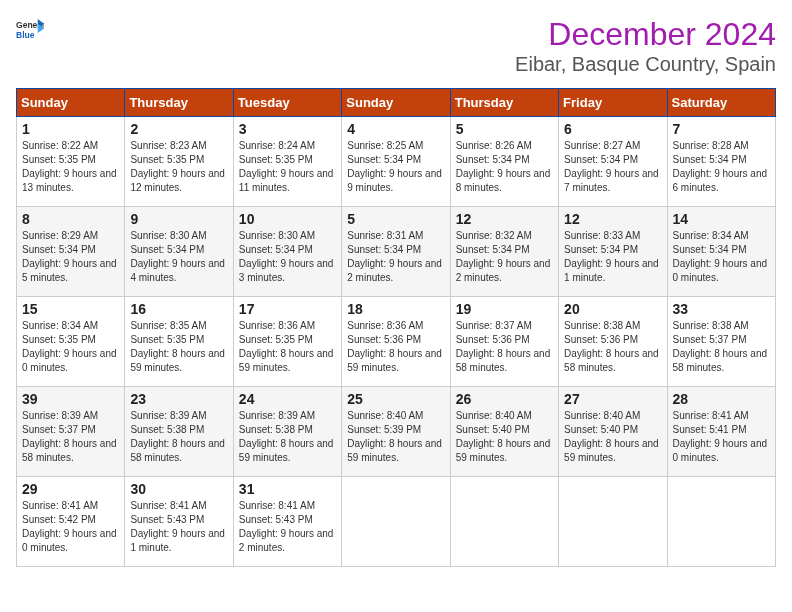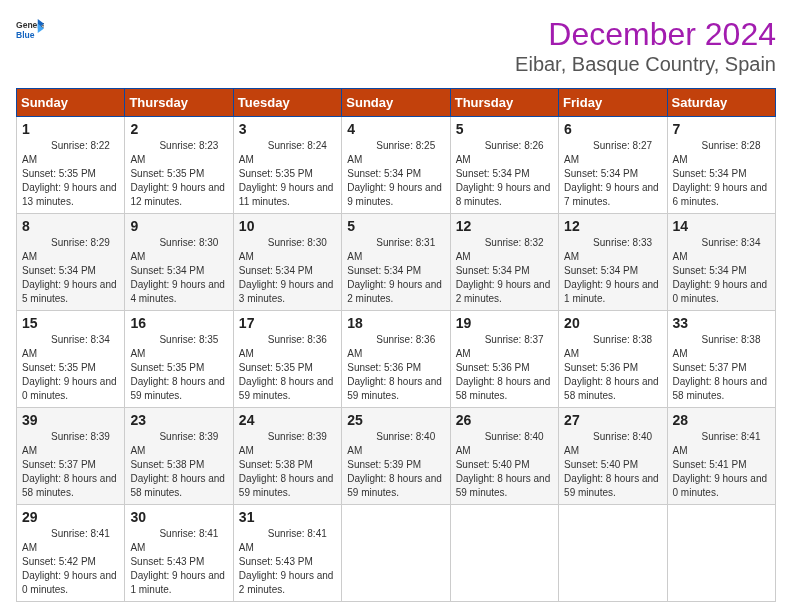--- a/index.html
+++ b/index.html
@@ -69,21 +69,20 @@
       font-size: 14px;
       font-weight: bold;
       color: #222;
       display: block;
       margin-bottom: 2px;
     }
     .day-info {
       font-size: 10px;
       color: #333;
       line-height: 1.4;
-      margin-left: 29px;
     }
     .empty-cell {
       background-color: #fff !important;
     }
   </style>
 </head>
 <body>
 
 <div class="header-area">
   <div class="logo">

